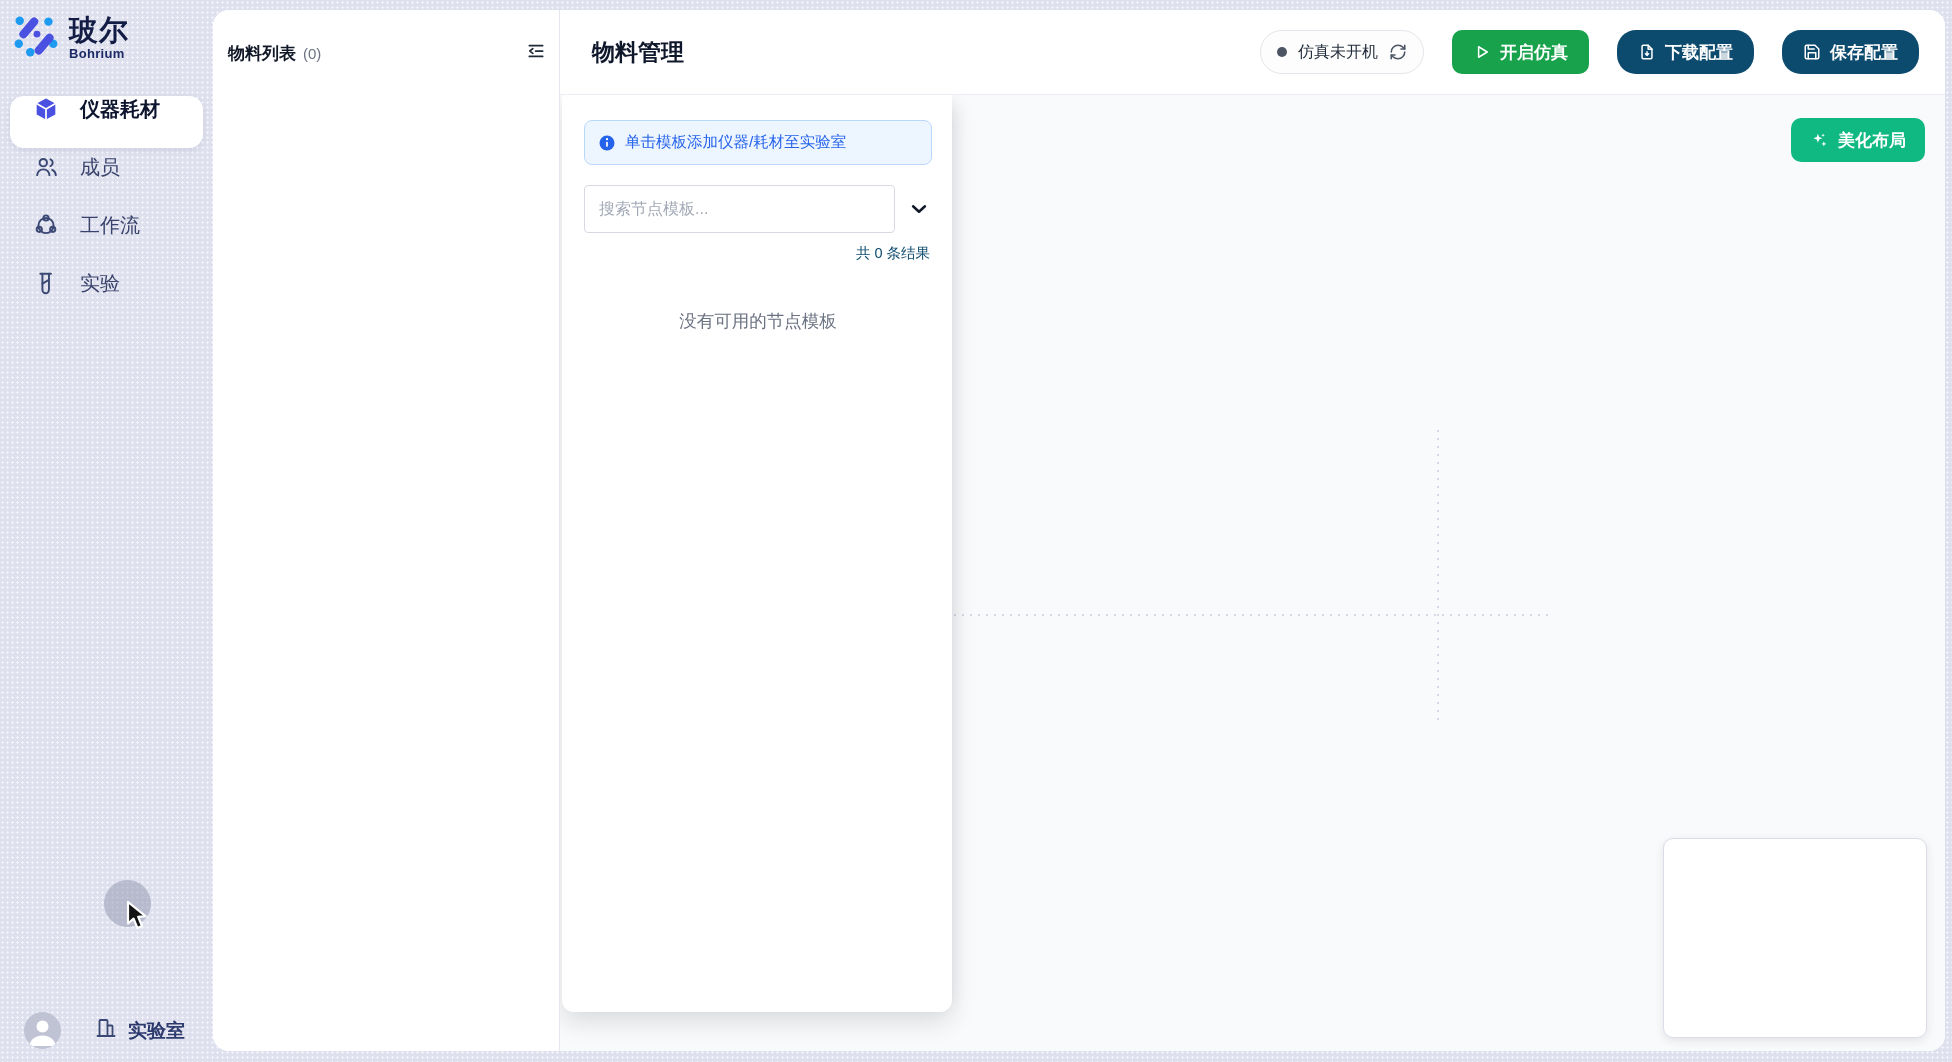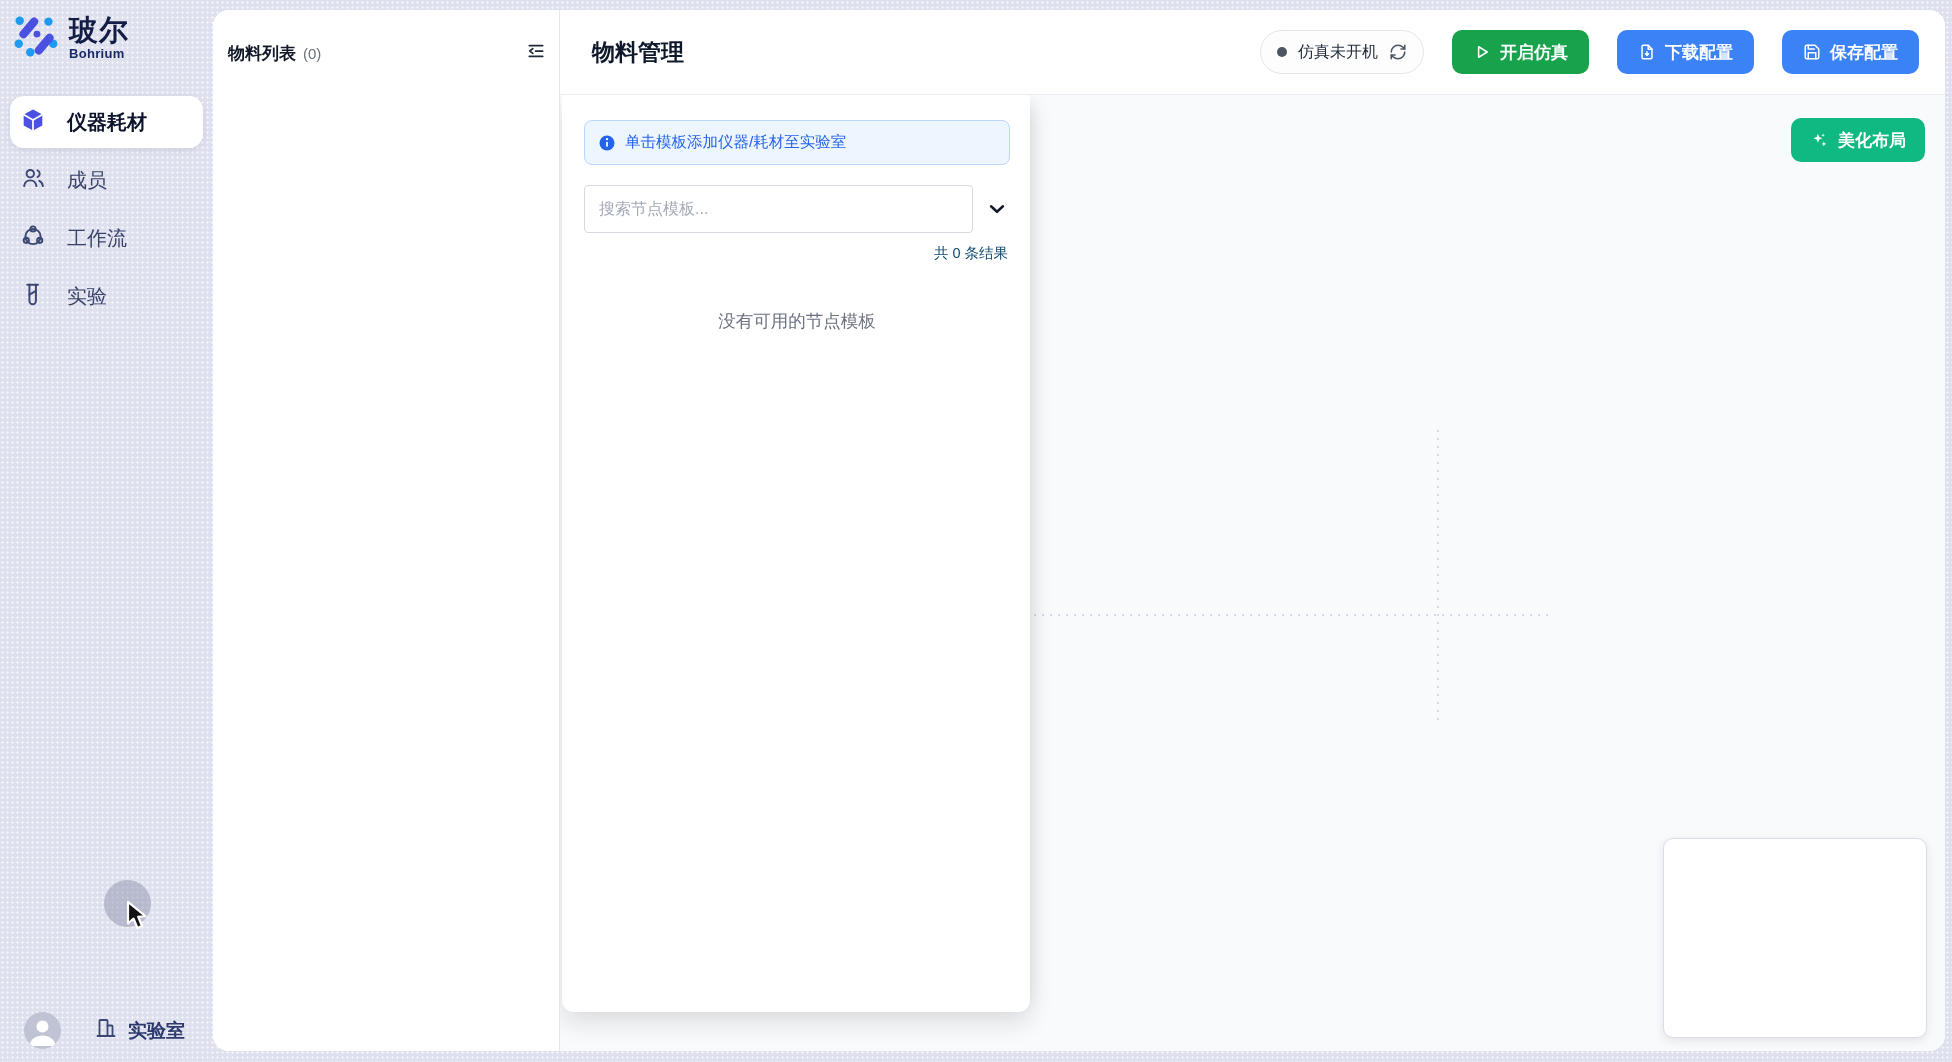--- a/index.html
+++ b/index.html
@@ -13,22 +13,22 @@
     background-size:5px 5px;
     overflow:hidden;
   }
 
   
   .sidebar{ position:absolute; left:0; top:0; width:213px; height:1062px; }
   .logo-row{ display:flex; align-items:center; gap:10px; padding:13px 0 0 13px; }
   .logo-text .cn{ font-size:29px; font-weight:700; color:#131c45; line-height:1.05; letter-spacing:1px;}
   .logo-text .en{ font-size:13px; font-weight:700; color:#1b2a66; letter-spacing:.3px; }
   .nav{ margin-top:33px; padding:0 10px; display:flex; flex-direction:column; gap:6px; }
-  .nav-item{ height:52px; border-radius:14px; display:flex; align-items:center;
-    padding-left:10px; gap:21px; font-size:20px; color:#39426b; cursor:pointer; }
+  .nav-item{ height:52px; border-radius:14px; display:flex; align-items:flex-start;
+    padding-left:23px; gap:21px; font-size:20px; color:#39426b; cursor:pointer; }
   .nav-item.active{ background:#fff; color:#0c142e; font-weight:600;
     box-shadow:0 2px 6px rgba(25,35,90,.09); }
   .nav-item svg{ flex:0 0 auto; }
   .side-footer{ position:absolute; left:0; bottom:13px; width:213px;
     display:flex; align-items:center; }
   .avatar{ width:37px; height:37px; border-radius:50%; background:#bfc3d4;
     margin-left:24px; position:relative; overflow:hidden; }
   .lab-entry{ display:flex; align-items:center; gap:10px; margin-left:33px;
     font-size:19px; font-weight:600; color:#2d3a6e; cursor:pointer; }
 
@@ -50,26 +50,26 @@
   .actions{ display:flex; align-items:center; gap:14px; }
   .status-chip{ height:44px; display:flex; align-items:center; gap:11px;
     padding:0 16px; border:1px solid #e3e5ea; border-radius:22px; background:#fdfdfe;
     cursor:pointer; }
   .status-dot{ width:10px; height:10px; border-radius:50%; background:#4b5563; }
   .status-chip .label{ font-size:16px; font-weight:500; color:#1f2937; }
   .btn{ height:44px; border:none; border-radius:10px; display:flex; align-items:center;
     gap:9px; padding:0 21px; font-size:17px; font-weight:600; color:#fff;
     font-family:inherit; cursor:pointer;margin-left:14px; }
   .btn-green{ background:#17a24b; }
-  .btn-blue{ background:#3b82f6; }
+  .btn-blue{ background:#0c4a6e;border-radius:19px; }
 
   .canvas{ flex:1; position:relative; background:#f9fafb; overflow:hidden; }
 
   
-  .template-panel{ position:absolute; left:2px; top:0; width:468px; height:917px;
+  .template-panel{ position:absolute; left:2px; top:0; width:390px; height:917px;
     background:#fff; border-radius:0 0 12px 12px; padding:25px 20px 0 22px;
     box-shadow:0 10px 24px rgba(15,23,42,.13), 8px 0 18px -10px rgba(15,23,42,.10); }
   .hint-alert{ display:flex; align-items:center; gap:9px; padding:11px 13px;
     background:#edf5ff; border:1px solid #b9d6fb; border-radius:8px;
     color:#2563eb; font-size:15.5px; }
   .search-row{ margin-top:20px; display:flex; align-items:center; gap:11px; }
   .search-input{ flex:1; height:48px; border:1.5px solid #d6d9e0; border-radius:4px;
     padding:0 14px; font-size:16px; color:#111827; font-family:inherit; outline:none;
     background:#fff; min-width:0; }
   .search-input::placeholder{ color:#a3aab6; }

